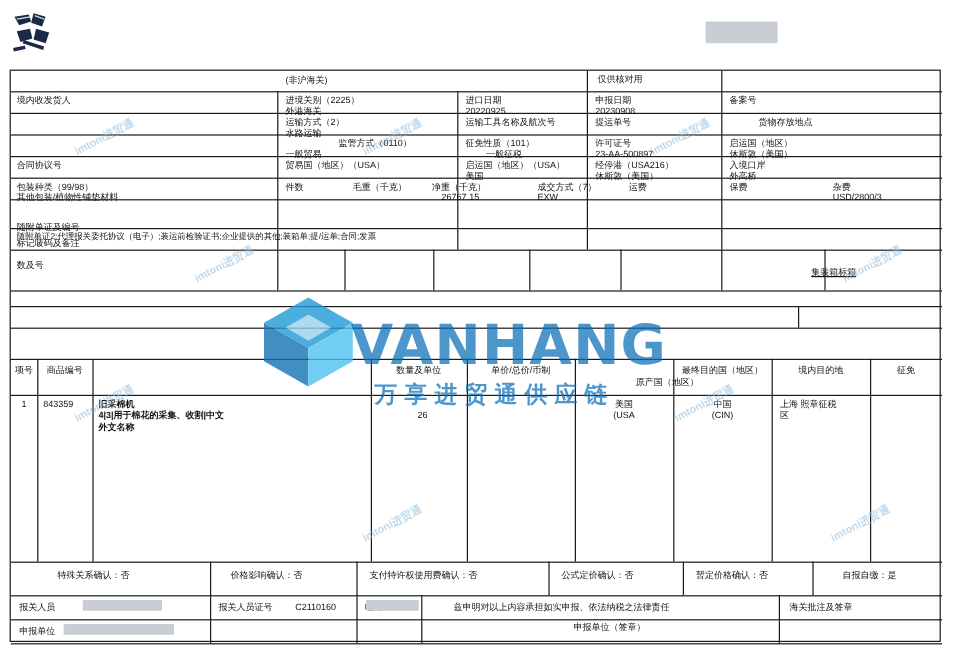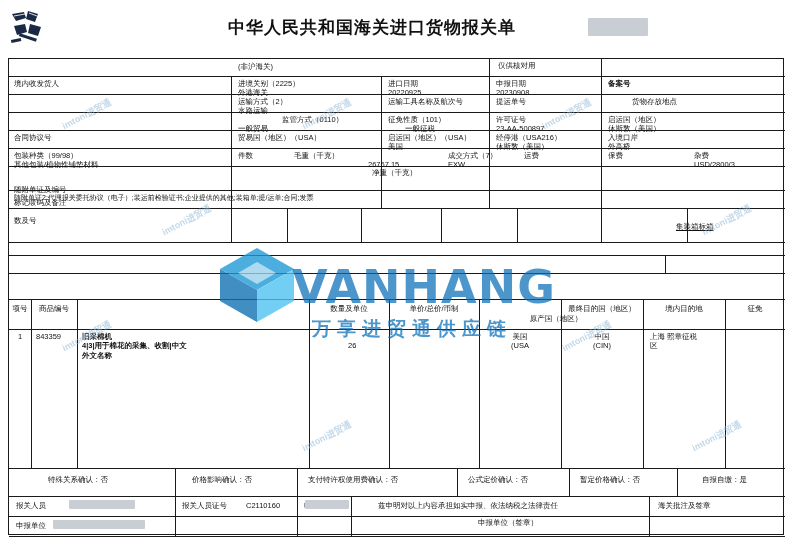--- a/index.html
+++ b/index.html
@@ -87,21 +87,20 @@
           <path d="M22 16 L33 19 L30 28 L20 25 Z"></path>
           <rect x="11" y="28" width="18" height="3" transform="rotate(18 20 29)"></rect>
           <rect x="3" y="31" width="10" height="3" transform="rotate(-12 8 32)"></rect>
         </g>
         <g stroke="#fff" stroke-width="1" fill="none" opacity=".85">
           <path d="M6 8 L17 6"></path>
             <path d="M21 5 L29 8"></path>
         </g>
       </svg>
     </div>
-    <div class="doc-title">中华人民共和国海关进口货物报关单</div>
     <div class="redact r1"></div>
   </div>
 
   <div class="cell lbl" style="left:10px;top:63px;width:90px;">预录入编号：</div>
   <div class="cell lbl" style="left:228px;top:63px;width:90px;">海关编号：</div>
   <div class="cell lbl" style="left:710px;top:63px;width:80px;">页码/页数:1/1</div>
 
   <div class="frame">
 
     <div class="ln h" style="left:0;top:17px;width:776px;"></div>
@@ -167,21 +166,21 @@
     <div class="cell lbl" style="left:228px;top:1px;"></div>
     <div class="cell lbl" style="left:226px;top:2px;">(非沪海关)</div>
 
     <div class="cell lbl" style="left:2px;top:19px;width:218px;">境内收发货人</div>
     <div class="cell lbl" style="left:226px;top:19px;">进境关别（2225）</div>
     <div class="cell val" style="left:226px;top:28px;">外港海关</div>
     <div class="cell lbl" style="left:376px;top:19px;">进口日期</div>
     <div class="cell val" style="left:376px;top:28px;">20220925</div>
     <div class="cell lbl" style="left:484px;top:19px;">申报日期</div>
     <div class="cell val" style="left:484px;top:28px;">20230908</div>
-    <div class="cell lbl" style="left:596px;top:19px;font-weight:bold;">备案号</div>
+    <div class="cell lbl" style="left:596px;top:19px;">备案号</div>
 
     <div class="cell lbl" style="left:226px;top:37px;">运输方式（2）</div>
     <div class="cell val" style="left:226px;top:46px;">水路运输</div>
     <div class="cell lbl" style="left:376px;top:37px;">运输工具名称及航次号</div>
     <div class="cell lbl" style="left:484px;top:37px;">提运单号</div>
     <div class="cell lbl" style="left:620px;top:37px;">货物存放地点</div>
 
     <div class="cell lbl" style="left:226px;top:55px;margin-left:44px;">监管方式（0110）</div>
     <div class="cell val" style="left:226px;top:64px;">一般贸易</div>
     <div class="cell lbl" style="left:376px;top:55px;">征免性质（101）</div>
@@ -197,21 +196,21 @@
     <div class="cell val" style="left:376px;top:82px;">美国</div>
     <div class="cell lbl" style="left:484px;top:73px;">经停港（USA216）</div>
     <div class="cell val" style="left:484px;top:82px;">休斯敦（美国）</div>
     <div class="cell lbl" style="left:596px;top:73px;">入境口岸</div>
     <div class="cell val" style="left:596px;top:82px;">外高桥</div>
 
     <div class="cell lbl" style="left:2px;top:91px;">包装种类（99/98）</div>
     <div class="cell val" style="left:2px;top:100px;width:218px;">其他包装/植物性铺垫材料</div>
     <div class="cell lbl" style="left:226px;top:91px;">件数</div>
     <div class="cell lbl" style="left:282px;top:91px;">毛重（千克）</div>
-    <div class="cell lbl" style="left:360px;top:91px;margin-top:17px;">净重（千克）</div>
+    <div class="cell lbl" style="left:348px;top:91px;">净重（千克）</div>
     <div class="cell val" style="left:356px;top:100px;">26767.15</div>
     <div class="cell lbl" style="left:436px;top:91px;">成交方式（7）</div>
     <div class="cell val" style="left:436px;top:100px;">EXW</div>
     <div class="cell lbl" style="left:512px;top:91px;">运费</div>
     <div class="cell lbl" style="left:596px;top:91px;">保费</div>
     <div class="cell lbl" style="left:682px;top:91px;">杂费</div>
     <div class="cell val" style="left:682px;top:100px;">USD/2800/3</div>
 
     <div class="cell lbl" style="left:2px;top:125px;">随附单证及编号</div>
     <div class="cell val sm" style="left:2px;top:134px;width:650px;">随附单证2:代理报关委托协议（电子）;装运前检验证书;企业提供的其他;装箱单;提/运单;合同;发票</div>

